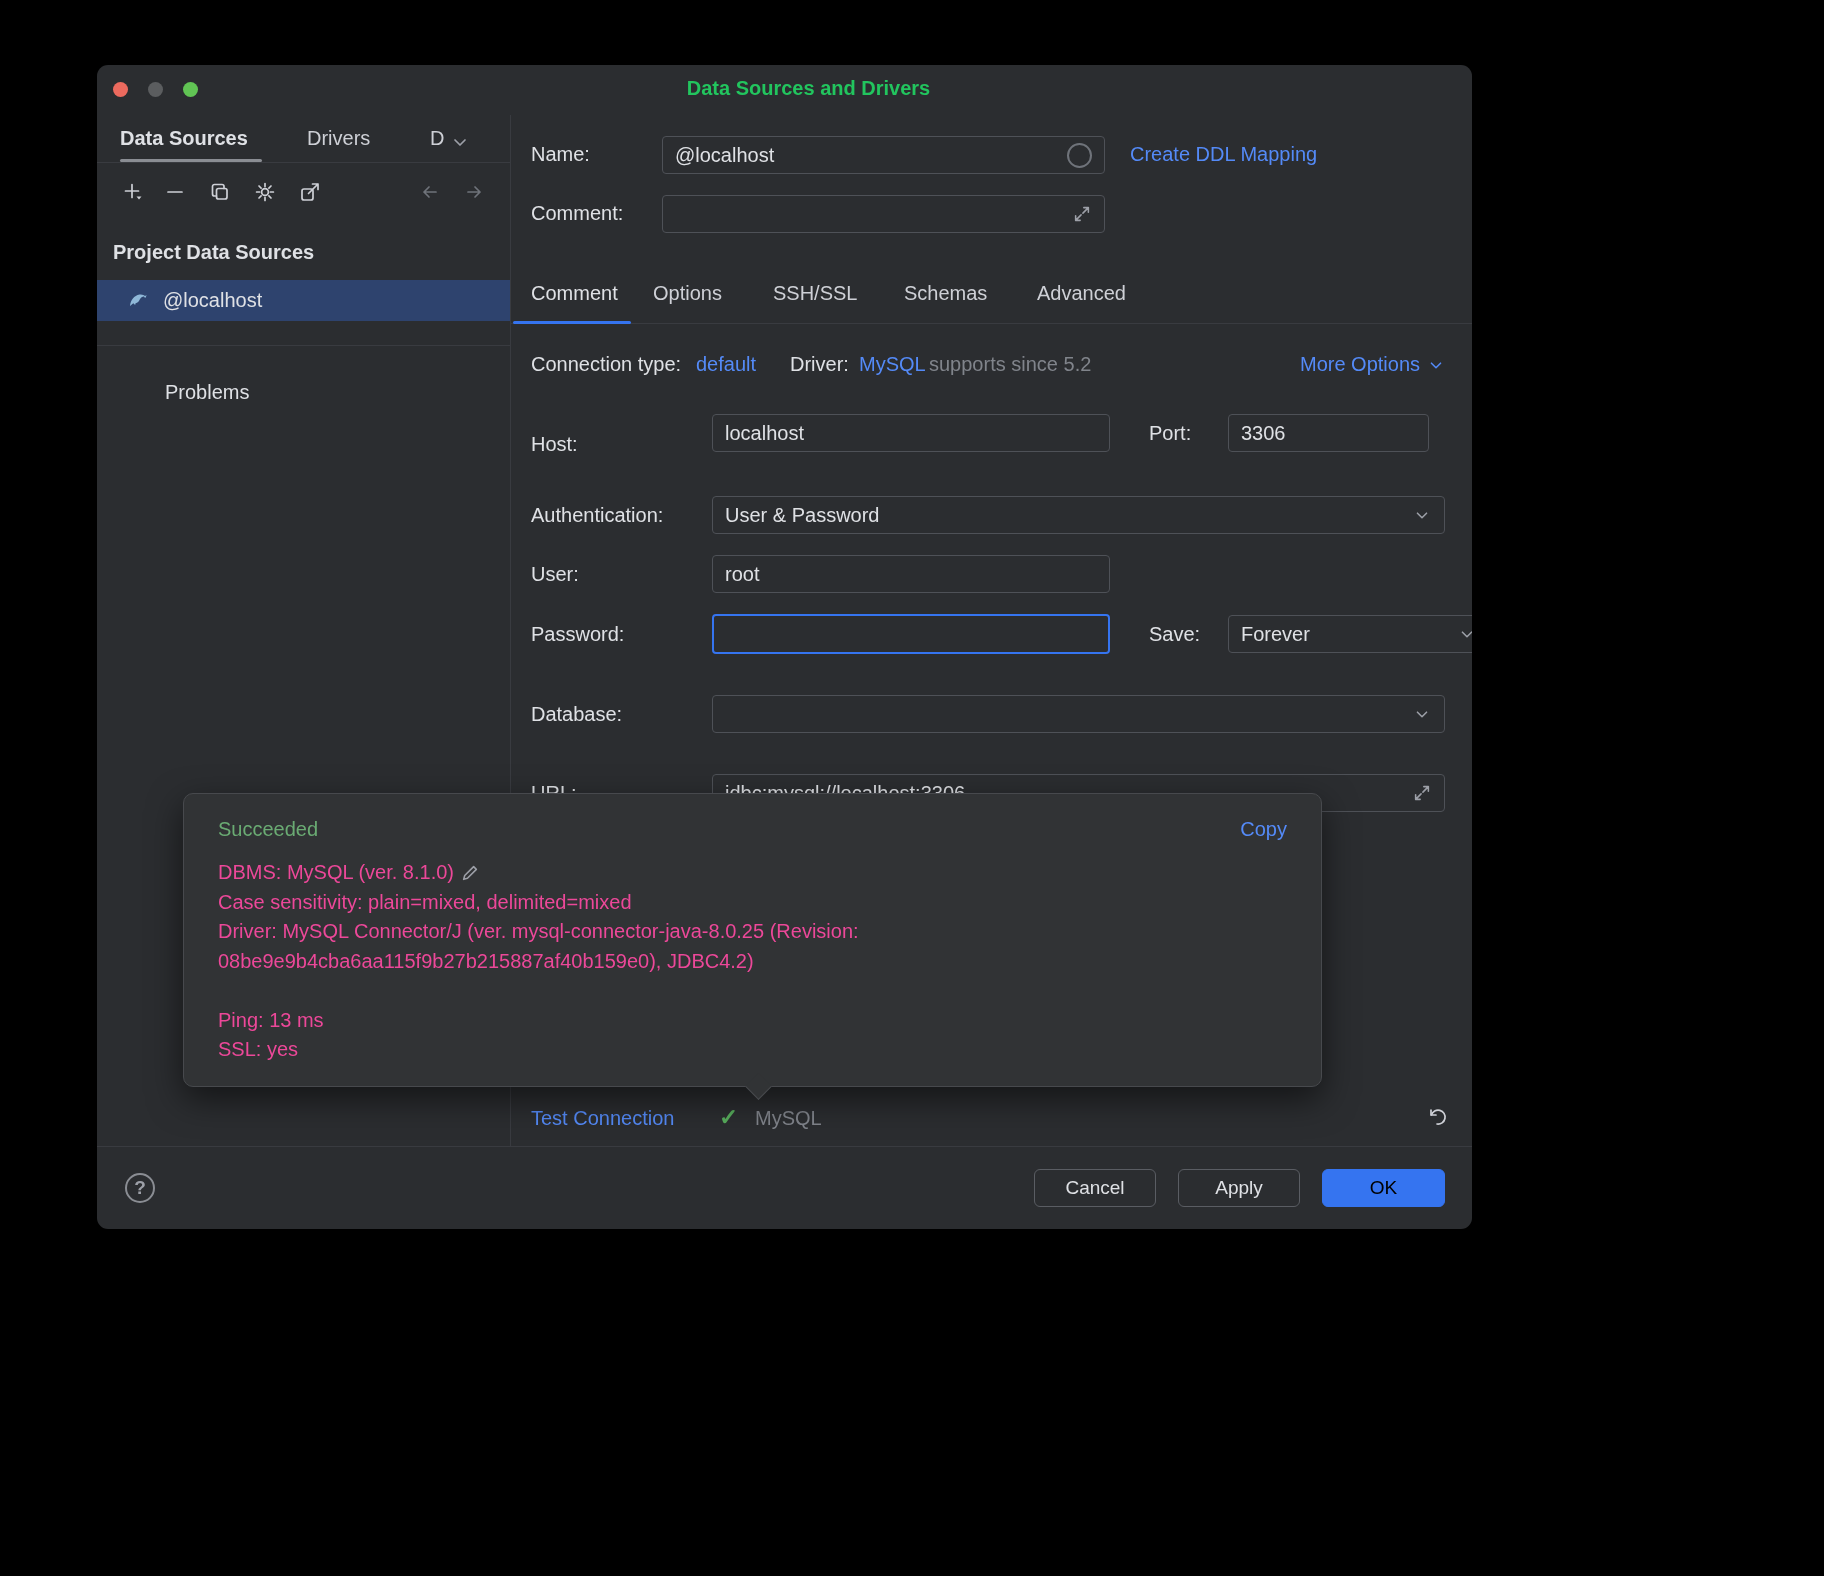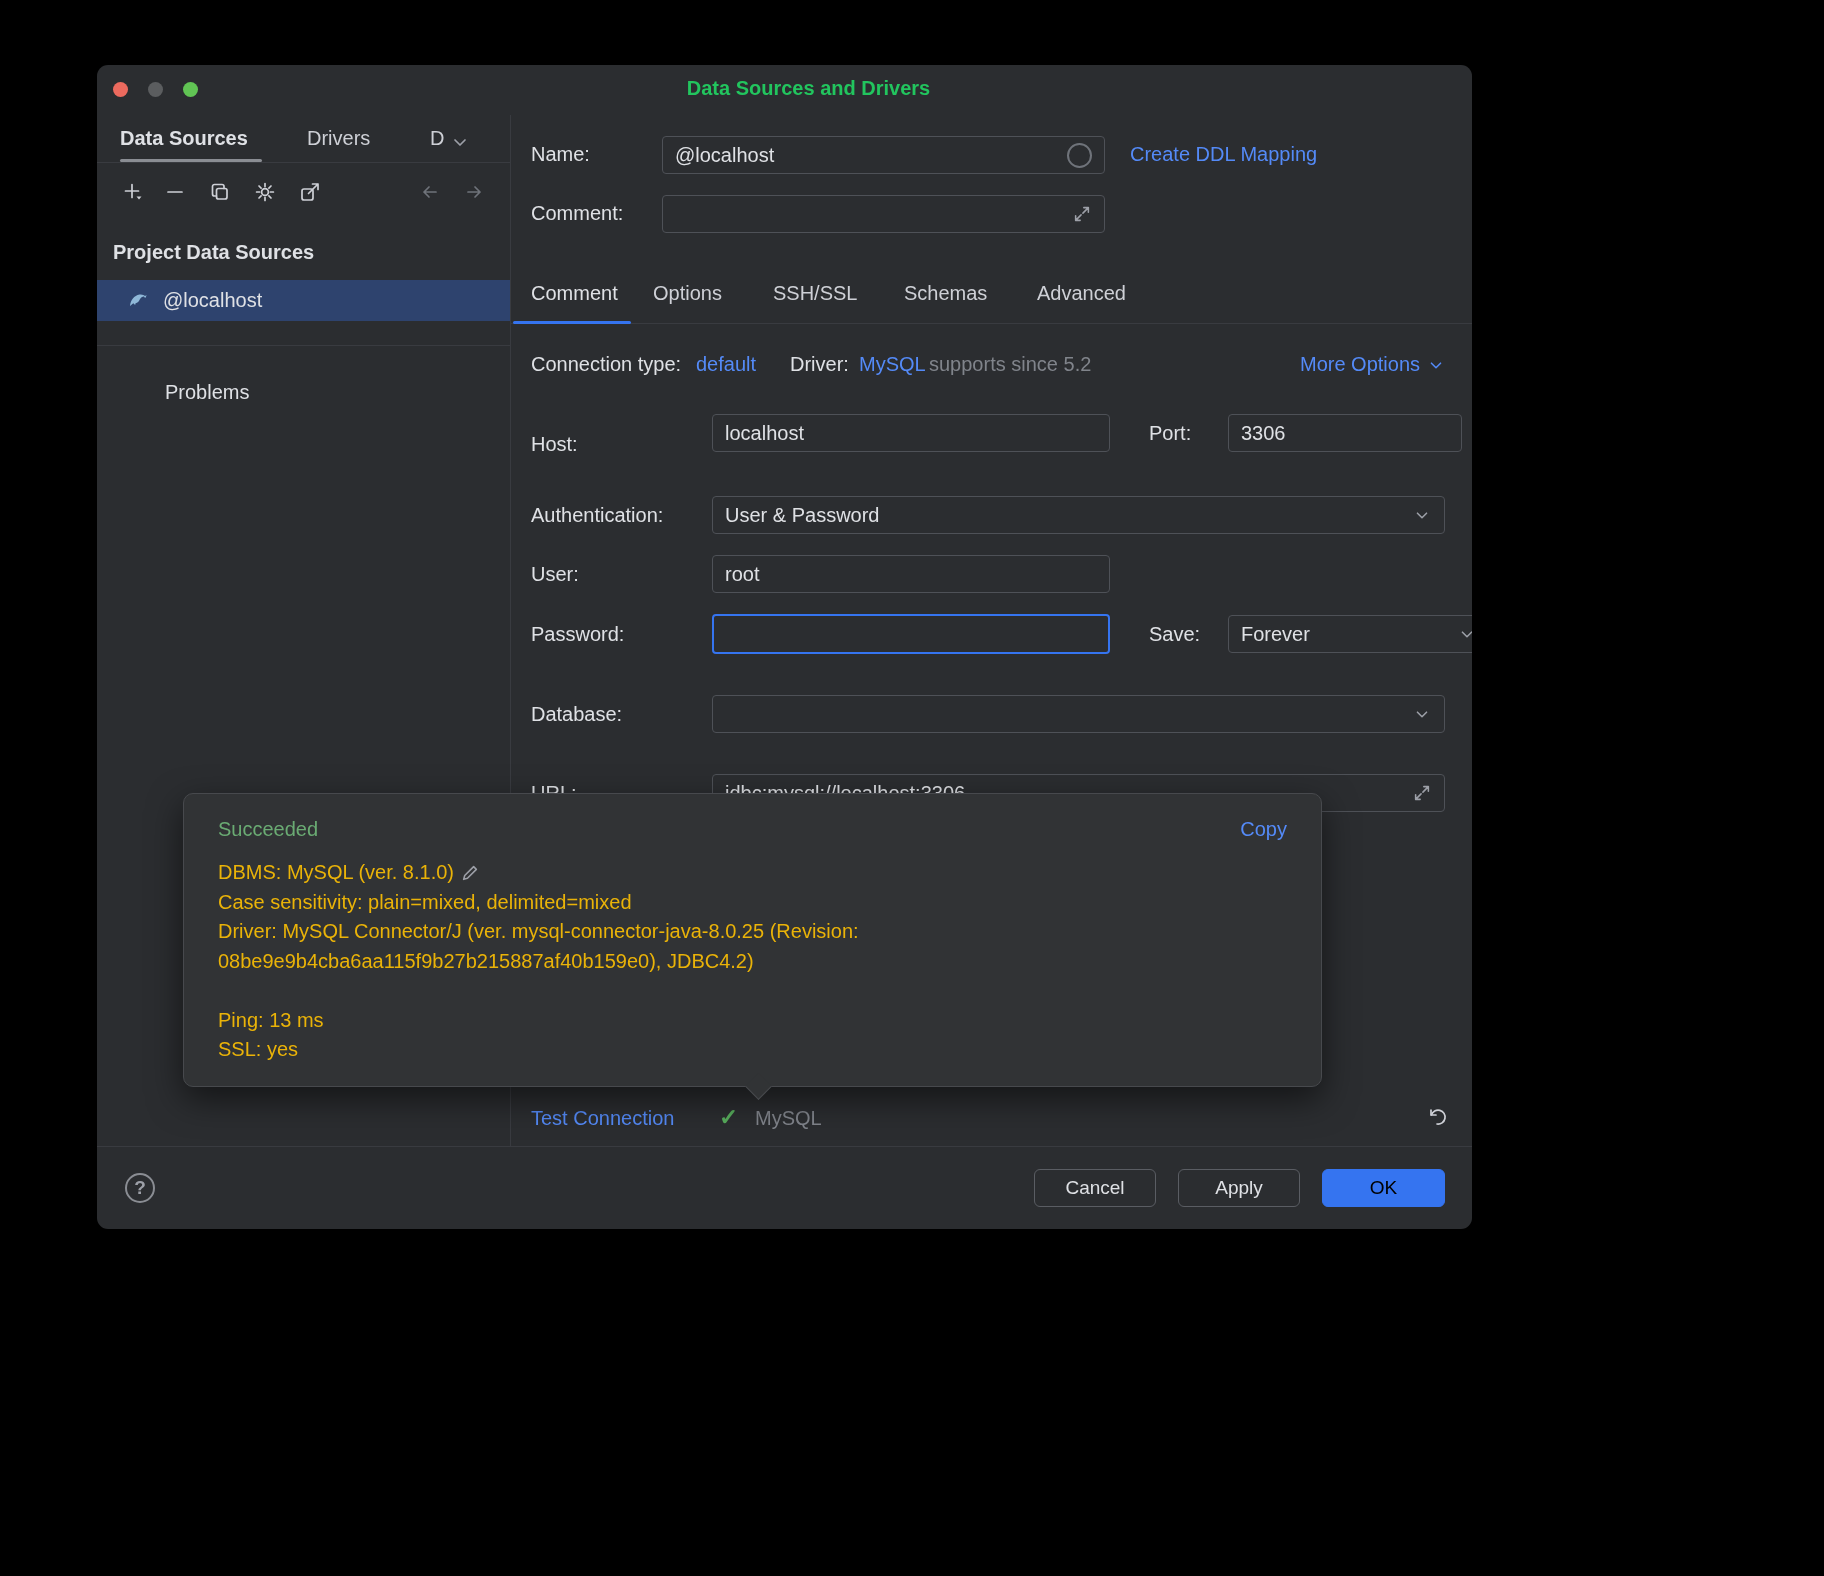--- a/index.html
+++ b/index.html
@@ -46,21 +46,21 @@
   .popup{
     position:absolute;left:86px;top:728px;width:1139px;height:294px;
     background:#313335;border:1px solid #47494d;border-radius:10px;
     box-shadow:0 12px 34px rgba(0,0,0,.55);z-index:10;box-sizing:border-box;
   }
   .popup .tail{
     position:absolute;left:565px;bottom:-10px;width:18px;height:18px;
     background:#313335;border-right:1px solid #47494d;border-bottom:1px solid #47494d;
     transform:rotate(45deg);
   }
-  .pline{font-size:20px;line-height:29.5px;color:#eab308;white-space:pre;display:flex;align-items:center;min-height:29.5px;}
+  .pline{font-size:20px;line-height:29.5px;color:#ec4899;white-space:pre;display:flex;align-items:center;min-height:29.5px;}
   .selrow{position:absolute;left:0;top:215px;width:413px;height:41px;background:#2e436e;
     display:flex;align-items:center;}
   .help{
     position:absolute;left:28px;top:1108px;width:30px;height:30px;border-radius:50%;
     border:2px solid #8a8d93;color:#9da0a8;font-size:19px;font-weight:700;
     display:flex;align-items:center;justify-content:center;box-sizing:border-box;
   }
 </style>
 </head>
 <body>
@@ -173,21 +173,21 @@
     <svg class="ic blue" viewBox="0 0 22 22" width="20" height="20">
         <path d="M6 9l5 5 5-5"></path>
       </svg>
   </div>
 
   <div class="lbl" style="left:434px;top:368px;">Host:</div>
   <div class="field" style="left:615px;top:349px;width:398px;">
     <span class="val">localhost</span>
   </div>
   <div class="lbl" style="left:1052px;top:357px;">Port:</div>
-  <div class="field" style="left:1131px;top:349px;width:234px;">
+  <div class="field" style="left:1131px;top:349px;width:201px;">
     <span class="val">3306</span>
   </div>
 
   <div class="lbl" style="left:434px;top:439px;">Authentication:</div>
   <div class="field" style="left:615px;top:431px;width:733px;">
     <span class="val">User &amp; Password</span>
     <svg class="ic gray" viewBox="0 0 22 22" width="20" height="20">
         <path d="M6 9l5 5 5-5"></path>
       </svg>
   </div>

